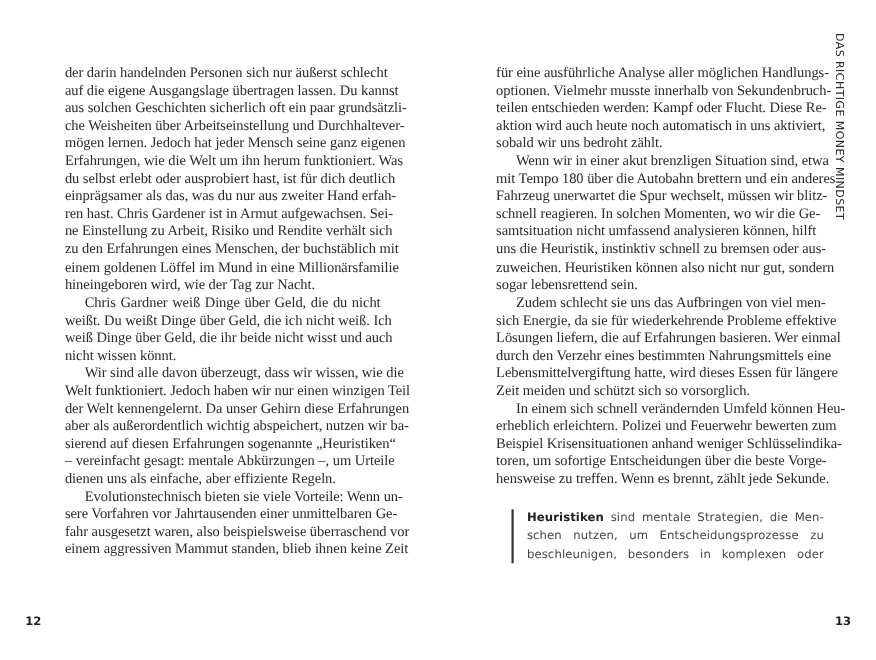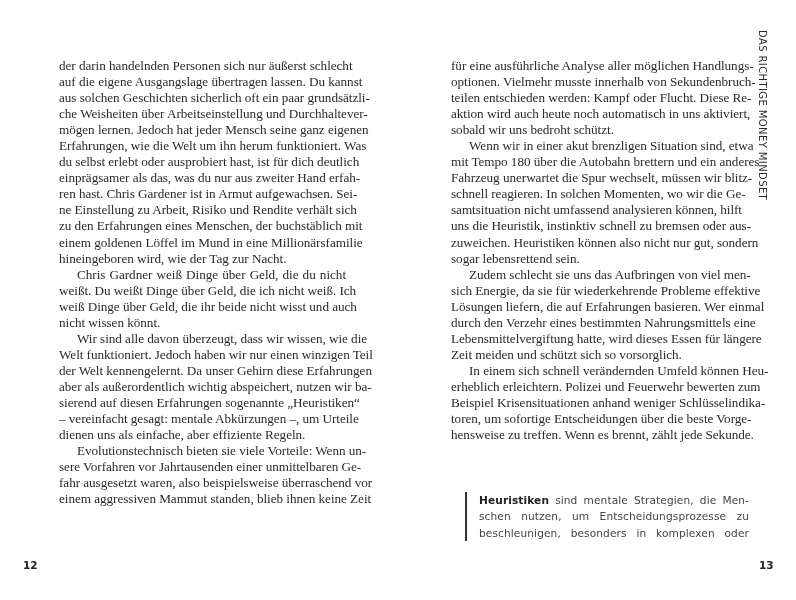--- a/index.html
+++ b/index.html
@@ -21,21 +21,21 @@
     .page-left .column { left: 59px; width: 287px; }
     .page-right .column { left: 53px; width: 288px; }
     .column .line {
       display: block; white-space: nowrap;
       text-align: justify; text-align-last: justify;
       height: 16.05px;
     }
     .column .line.last { text-align-last: left; }
     .column .line.indent { padding-left: 18px; }
     .callout {
-      position: absolute; left: 67px; top: 492px; width: 270px;
+      position: absolute; left: 67px; top: 463px; width: 270px;
       border-left: 2px solid #333333;
       padding-left: 12px;
       font-family: "DejaVu Sans", "Liberation Sans", sans-serif;
       font-size: 10.6px; line-height: 16.4px; color: #444444;
       letter-spacing: 0.1px;
     }
     .callout .line {
       display: block; white-space: nowrap;
       text-align: justify; text-align-last: justify;
     }
@@ -91,21 +91,21 @@
     </div>
   <div class="page-number">12</div>
 </div>
 
 <div class="page page-right">
   <div class="column" id="right-column">
       <span class="line">für eine ausführliche Analyse aller möglichen Handlungs-</span>
       <span class="line">optionen. Vielmehr musste innerhalb von Sekundenbruch-</span>
       <span class="line">teilen entschieden werden: Kampf oder Flucht. Diese Re-</span>
       <span class="line">aktion wird auch heute noch automatisch in uns aktiviert,</span>
-      <span class="line last">sobald wir uns bedroht schützt.</span>
+      <span class="line last">sobald wir uns bedroht zählt.</span>
       <span class="line indent">Wenn wir in einer akut brenzligen Situation sind, etwa</span>
       <span class="line">mit Tempo 180 über die Autobahn brettern und ein anderes</span>
       <span class="line">Fahrzeug unerwartet die Spur wechselt, müssen wir blitz-</span>
       <span class="line">schnell reagieren. In solchen Momenten, wo wir die Ge-</span>
       <span class="line">samtsituation nicht umfassend analysieren können, hilft</span>
       <span class="line">uns die Heuristik, instinktiv schnell zu bremsen oder aus-</span>
       <span class="line">zuweichen. Heuristiken können also nicht nur gut, sondern</span>
       <span class="line last">sogar lebensrettend sein.</span>
       <span class="line indent">Zudem schlecht sie uns das Aufbringen von viel men-</span>
       <span class="line">sich Energie, da sie für wiederkehrende Probleme effektive</span>

